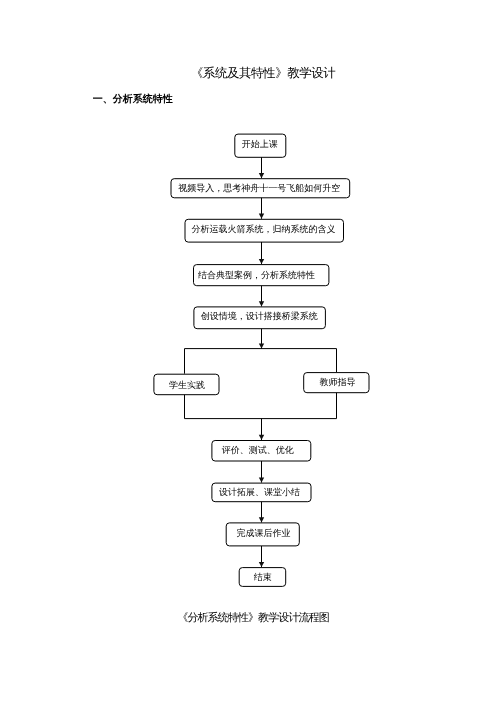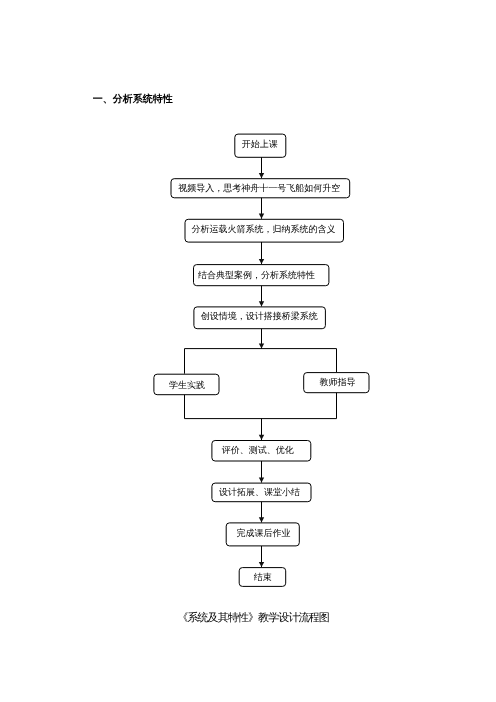--- a/index.html
+++ b/index.html
@@ -15,22 +15,23 @@
   svg.flow{position:absolute;left:0;top:0;}
   .bx{fill:#ffffff;stroke:#000;stroke-width:1;}
   .bxtext{font-family:"Liberation Sans",sans-serif;font-size:9px;fill:#000;
           text-anchor:middle;dominant-baseline:central;will-change:opacity;}
   .ln{stroke:#000;stroke-width:1;fill:none;}
 </style>
 </head>
 <body>
 
 <div id="doc">
+  <div class="title">《系统及其特性》教学设计</div>
   <div class="heading">一、分析系统特性</div>
-  <div class="caption">《系统及其特性》教学设计流程图</div>
+  <div class="caption">《分析系统特性》教学设计流程图</div>
 
   <svg class="flow" width="496" height="702">
     <g id="edges">
         <path d="M261.5,156.79999999999998 L261.5,178.2" class="ln"></path>
         <path d="M258.8,173 L264.2,173 L261.5,178.2 Z" fill="#111" stroke="none"></path>
         <path d="M261.5,197.29999999999998 L261.5,218.8" class="ln"></path>
         <path d="M258.8,213.60000000000002 L264.2,213.60000000000002 L261.5,218.8 Z" fill="#111" stroke="none"></path>
         <path d="M261.5,241.60000000000002 L261.5,264.1" class="ln"></path>
         <path d="M258.8,258.90000000000003 L264.2,258.90000000000003 L261.5,264.1 Z" fill="#111" stroke="none"></path>
         <path d="M261.5,285.20000000000005 L261.5,306.4" class="ln"></path>

